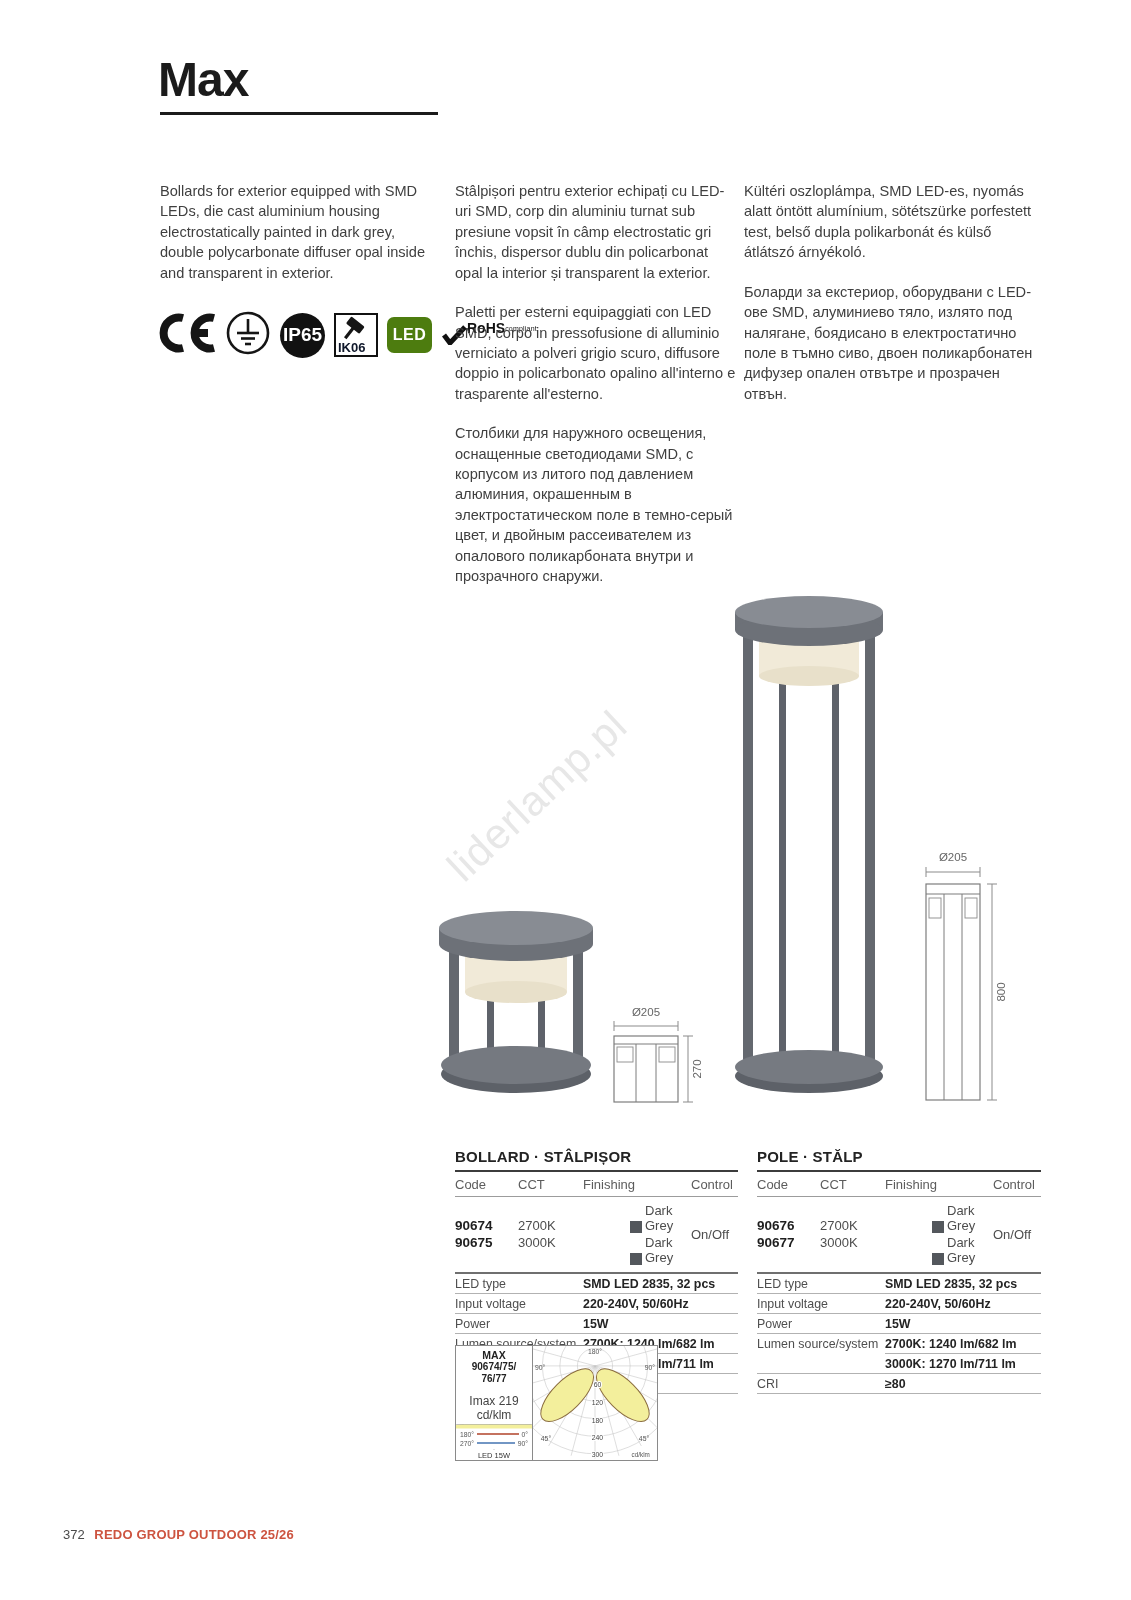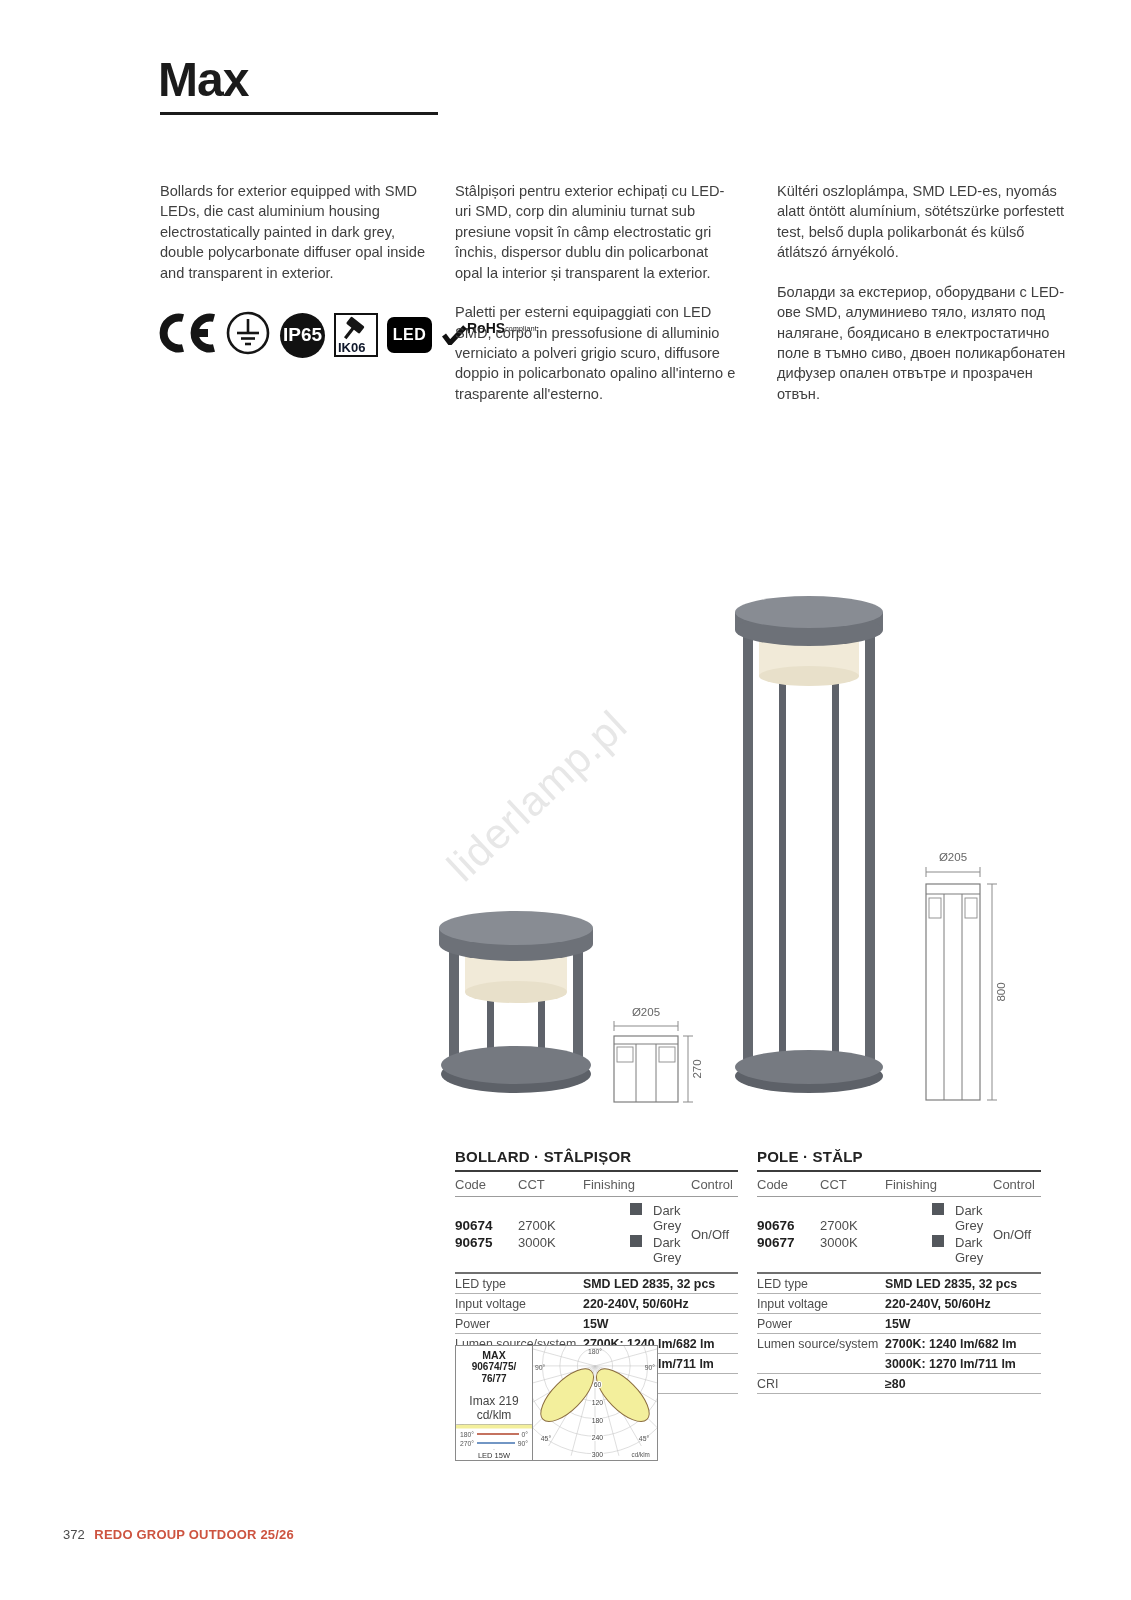--- a/index.html
+++ b/index.html
@@ -5,43 +5,43 @@
   html,body{margin:0;padding:0;background:#ffffff;}
   .page{position:relative;width:1131px;height:1600px;background:#fff;overflow:hidden;
         font-family:"Liberation Sans",sans-serif;color:#404040;}
   .abs{position:absolute;}
   .page-title{left:158px;top:52px;font-size:48px;font-weight:800;color:#1b1b1b;letter-spacing:-1px;}
   .title-rule{left:160px;top:112px;width:278px;height:3px;background:#1b1b1b;}
   .col{font-size:14.6px;line-height:1.4;color:#3f3f3f;}
   .col p{margin:0 0 19px 0;}
   .col-en{left:160px;top:181px;width:282px;}
   .col-mid{left:455px;top:181px;width:284px;}
-  .col-right{left:777px;top:181px;width:290px;}
+  .col-right{left:744px;top:181px;width:290px;}
   
   .icons-row{left:158px;top:308px;display:flex;align-items:center;gap:9px;height:54px;}
   .ip65{width:45px;height:45px;border-radius:50%;background:#111;color:#fff;display:flex;
         align-items:center;justify-content:center;font-weight:700;font-size:19px;}
   .ik06{width:44px;height:44px;border:2.5px solid #111;box-sizing:border-box;position:relative;}
   .ik06 .ik-label{position:absolute;left:2px;bottom:0px;font-weight:700;font-size:13px;color:#0f172a;}
-  .ledb{width:45px;height:36px;border-radius:7px;background:#000000;color:#fff;display:flex;
+  .ledb{width:45px;height:36px;border-radius:7px;background:#4d7c0f;color:#fff;display:flex;
         align-items:center;justify-content:center;font-weight:700;font-size:16px;letter-spacing:.5px;}
   .rohs{display:flex;flex-direction:row;align-items:flex-start;line-height:1;}
   .rohs .r1{font-weight:800;font-size:14px;color:#111;margin-top:-4px;}
   .rohs .r2{font-size:7px;color:#111;letter-spacing:.2px;}
   
   .ptable{width:283px;}
   .tbl-title{font-size:15px;font-weight:700;color:#232323;padding-bottom:5px;
              border-bottom:2.5px solid #3c3c3c;letter-spacing:.2px;}
   .tbl-head{display:grid;grid-template-columns:63px 65px 108px 1fr;font-size:13px;color:#5c5c5c;
             padding:5px 0 4px 0;border-bottom:1px solid #9c9c9c;}
   .tbl-data{display:grid;grid-template-columns:63px 65px 108px 1fr;padding:6px 0 7px 0;
             border-bottom:2px solid #6f6f6f;align-items:center;}
   .cellcol{display:flex;flex-direction:column;gap:2px;font-size:13px;color:#4d4d4d;}
   .codecol{font-weight:700;color:#1e1e1e;font-size:13.5px;}
-  .fin-item{display:flex;align-items:flex-start;gap:11px;padding-left:47px;}
+  .fin-item{display:flex;align-items:flex-end;gap:3px;padding-left:47px;}
   .swatch{width:12px;height:12px;background:#53575c;flex:none;}
   .ctrl{font-size:13px;color:#4d4d4d;}
   .spec-row{display:flex;border-bottom:1px solid #b2b2b2;padding:2.5px 0;}
   .spec-label{width:128px;flex:none;font-size:12.4px;color:#4f4f4f;}
   .spec-val{font-size:12.4px;font-weight:700;color:#242424;flex:1;}
   .lumen-vals{flex:1;display:flex;flex-direction:column;}
   .lumen-vals .lv1{border-bottom:1px solid #b2b2b2;padding-bottom:2.5px;margin-bottom:2.5px;}
   
   .photo-box{left:455px;top:1345px;width:203px;height:116px;border:1px solid #8a8a8a;
              display:flex;box-sizing:border-box;background:#fff;}
@@ -111,20 +111,21 @@
         <path d="M3 10 L9 18 L24 2" stroke="#111" stroke-width="5" fill="none"></path>
       </svg>
       <span class="r1">RoHS</span>
       <span class="r2">compliant</span>
     </span>
   </div>
 
   <div class="abs col col-mid">
     <p>Stâlpișori pentru exterior echipați cu LED-uri SMD, corp din aluminiu turnat sub presiune vopsit în câmp electrostatic gri închis, dispersor dublu din policarbonat opal la interior și transparent la exterior.</p>
     <p>Paletti per esterni equipaggiati con LED SMD, corpo in pressofusione di alluminio verniciato a polveri grigio scuro, diffusore doppio in policarbonato opalino all'interno e trasparente all'esterno.</p>
+    <p>Столбики для наружного освещения, оснащенные светодиодами SMD, с корпусом из литого под давлением алюминия, окрашенным в электростатическом поле в темно-серый цвет, и двойным рассеивателем из опалового поликарбоната внутри и прозрачного снаружи.</p>
   </div>
 
   <div class="abs col col-right">
     <p>Kültéri oszloplámpa, SMD LED-es, nyomás alatt öntött alumínium, sötétszürke porfestett test, belső dupla polikarbonát és külső átlátszó árnyékoló.</p>
     <p>Боларди за екстериор, оборудвани с LED-ове SMD, алуминиево тяло, излято под налягане, боядисано в електростатично поле в тъмно сиво, двоен поликарбонатен дифузер опален отвътре и прозрачен отвън.</p>
   </div>
 
   <div class="abs" style="left:733px;top:586px;z-index:1;">
     <svg width="152" height="514" viewBox="0 0 152 514">
       <rect x="46" y="44" width="7" height="440" fill="#5e626a"></rect>

